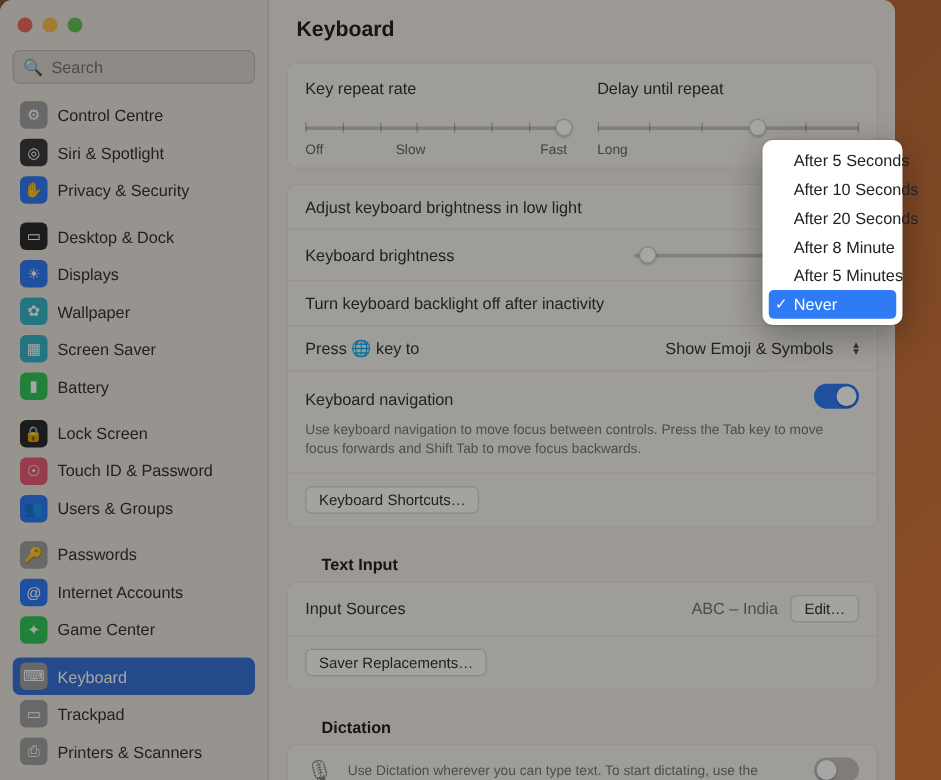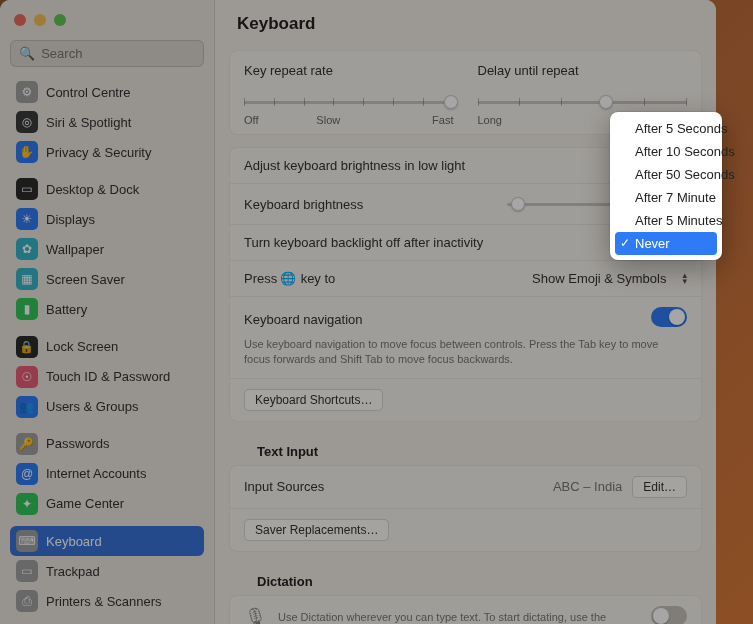--- a/index.html
+++ b/index.html
@@ -251,17 +251,17 @@
       </div>
     </div>
   </div>
 </div>
 
 <div class="dim-overlay"></div>
 
 <div class="dropdown" id="dropdown">
     <div class="dropdown-item"><span>After 5 Seconds</span></div>
     <div class="dropdown-item"><span>After 10 Seconds</span></div>
-    <div class="dropdown-item"><span>After 50 Seconds</span></div>
-    <div class="dropdown-item"><span>After 7 Minute</span></div>
+    <div class="dropdown-item"><span>After 20 Seconds</span></div>
+    <div class="dropdown-item"><span>After 8 Minute</span></div>
     <div class="dropdown-item"><span>After 5 Minutes</span></div>
     <div class="dropdown-item selected"><span class="check">✓</span><span>Never</span></div>
   </div>
 
 </body></html>

